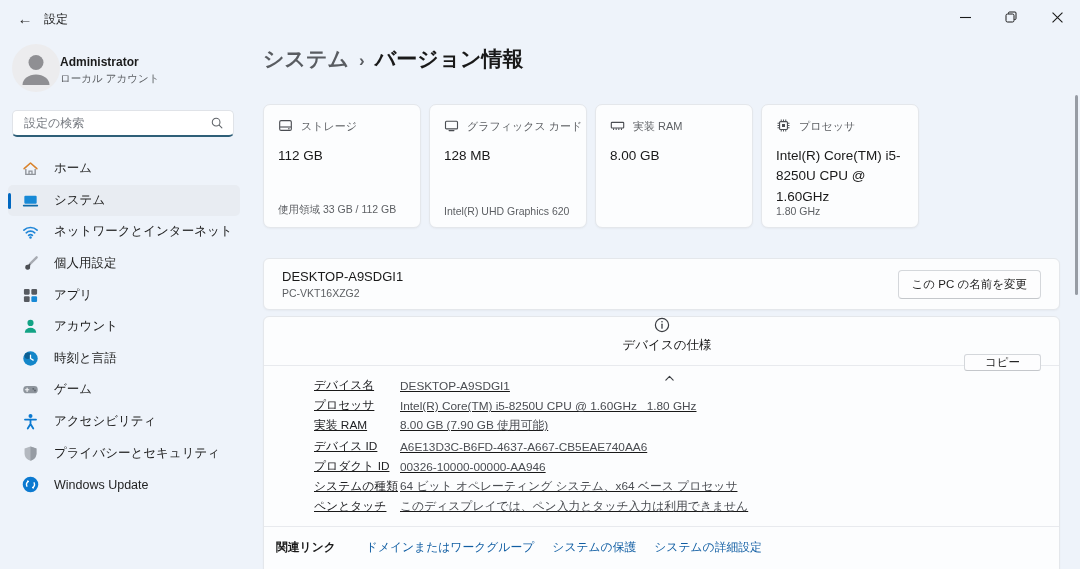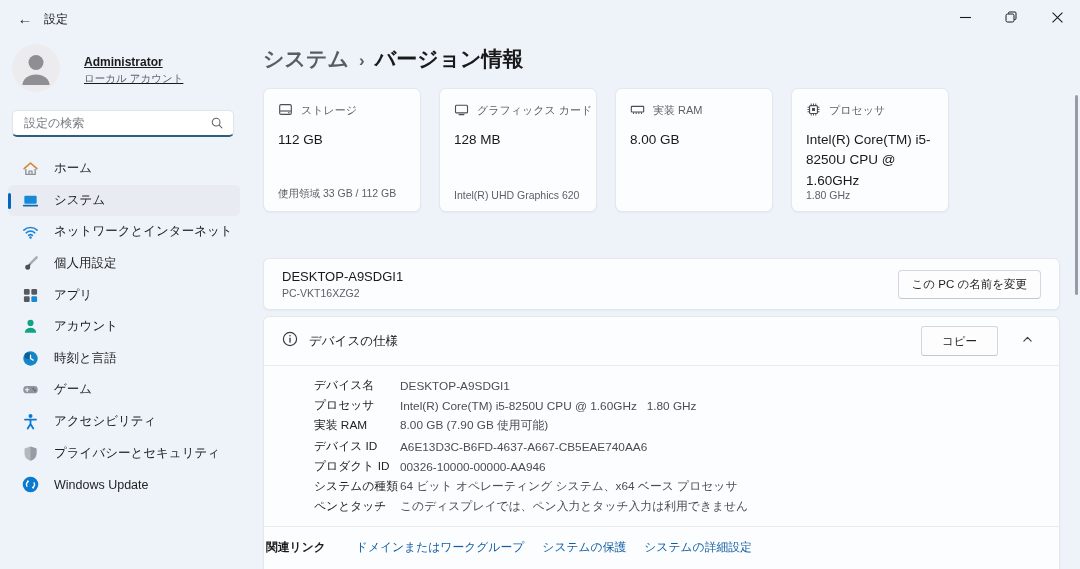--- a/index.html
+++ b/index.html
@@ -9,62 +9,62 @@
 
   
   .titlebar { position:absolute; top:0; left:0; right:0; height:36px; }
   .back-btn { position:absolute; left:12px; top:5px; width:26px; height:26px; display:flex; align-items:center; justify-content:center; font-size:15px; color:#2a2a2a; border-radius:4px; cursor:pointer; }
   .app-title { position:absolute; left:44px; top:11px; font-size:12px; color:#1b1b1b; }
   .win-controls { position:absolute; right:0; top:0; display:flex; height:35px; }
   .win-btn { width:46px; height:35px; display:flex; align-items:center; justify-content:center; cursor:pointer; }
 
   
   .sidebar { position:absolute; top:36px; left:0; width:250px; bottom:0; }
-  .user-block { position:absolute; top:8px; left:12px; display:flex; align-items:center; gap:24px;text-decoration:underline; }
+  .user-block { position:absolute; top:8px; left:12px; display:flex; align-items:center; gap:0; }
   .user-name { font-size:12px; font-weight:bold; color:#1b1b1b; }
   .user-type { font-size:10.5px; color:#5c5f63; margin-top:3px; }
   .search-box { position:absolute; top:74px; left:12px; width:222px; height:27px; background:#ffffff; border:1px solid #e0e3e8; border-bottom:2px solid #2e5f78; border-radius:5px; display:flex; align-items:center; }
   .search-box input { flex:1; border:none; outline:none; background:transparent; font-size:12px; padding:0 6px 0 11px; color:#1a1a1a; font-family:inherit; }
   .search-box input::placeholder { color:#767a80; }
   .search-glyph { margin-right:9px; display:flex; }
   .nav { position:absolute; top:117px; left:8px; right:10px; }
   .nav-item { position:relative; height:31.6px; display:flex; align-items:center; padding-left:13px; border-radius:5px; cursor:pointer; }
   .nav-item .ic { width:18px; display:flex; justify-content:center; }
   .nav-item .lbl { margin-left:15px; font-size:12.5px; color:#1f1f1f; white-space:nowrap; }
   .nav-item.selected { background:#e8ecf2; }
   .nav-item.selected .accent { position:absolute; left:0; top:8px; width:3px; height:16px; border-radius:2px; background:#0067c0; }
 
   
   .main { position:absolute; left:263px; top:36px; width:797px; bottom:0; }
   .breadcrumb { position:absolute; top:9px; left:0; font-size:21px; font-weight:600; display:flex; align-items:baseline; gap:10px; }
   .crumb-parent { color:#595c61; cursor:pointer; }
   .crumb-sep { color:#595c61; font-size:17px; }
   .crumb-current { color:#191919; }
 
-  .cards-row { position:absolute; top:52px; left:0; display:flex; gap:18px; }
+  .cards-row { position:absolute; top:68px; left:0; display:flex; gap:8px; }
   .card { position:relative; width:158px; height:124px; background:#fcfdfe; border:1px solid #e4e7eb; border-radius:7px; padding:13px 14px; box-shadow:0 1px 2px rgba(0,0,0,0.04); }
   .card-head { display:flex; align-items:center; gap:8px; font-size:11px; color:#5c5f63; white-space:nowrap; }
   .card-value { margin-top:11px; font-size:13.5px; font-weight:400; color:#191919; line-height:1.5; }
   .card-footer { position:absolute; left:14px; bottom:10px; font-size:10.5px; color:#5c5f63; white-space:nowrap; }
 
   .device-banner { position:absolute; top:222px; left:0; width:797px; height:52px; background:#fcfdfe; border:1px solid #e4e7eb; border-radius:6px; box-shadow:0 1px 2px rgba(0,0,0,0.04); }
   .device-name { position:absolute; left:18px; top:10px; font-size:13px; color:#191919; }
   .device-model { position:absolute; left:18px; top:28px; font-size:10.5px; color:#5c5f63; }
   .rename-btn { position:absolute; right:18px; top:11px; height:29px; padding:0 13px; background:#fdfdfe; border:1px solid #d4d7db; border-bottom-color:#c4c7cb; border-radius:4px; font-size:11.5px; color:#1b1b1b; display:flex; align-items:center; cursor:pointer; font-family:inherit;margin-left:41px; }
 
   .expander { position:absolute; top:280px; left:0; width:797px; height:300px; background:#fcfdfe; border:1px solid #e4e7eb; border-radius:6px 6px 0 0; box-shadow:0 1px 2px rgba(0,0,0,0.04); }
-  .exp-header { height:49px; display:flex; align-items:center; padding:0 18px; border-bottom:1px solid #e8eaee; }
+  .exp-header { height:49px; display:flex; align-items:center; padding:0 18px; border-bottom:1px solid #e8eaee;flex-direction:column; }
   .exp-title { margin-left:11px; font-size:12.5px; color:#191919; }
   .copy-btn { margin-left:auto; width:77px; height:30px; background:#fdfdfe; border:1px solid #d4d7db; border-bottom-color:#c4c7cb; border-radius:3px; font-size:11.5px; color:#1b1b1b; display:flex; align-items:center; justify-content:center; cursor:pointer; font-family:inherit; }
   .exp-chevron { margin-left:15px; width:28px; height:28px; display:flex; align-items:center; justify-content:center; cursor:pointer; border-radius:4px; }
-  .spec-body { padding:10px 18px 0 50px; }
+  .spec-body { padding:10px 18px 0 50px;text-decoration:underline; }
   .spec-row { display:flex; height:20.2px; align-items:center; font-size:11.8px; }
   .spec-label { width:86px; color:#202124; flex-shrink:0; }
   .spec-value { color:#4a4d52; white-space:pre; }
-  .related-row { border-top:1px solid #e8eaee; margin-top:9px; padding:13px 2px 0; display:flex; align-items:center; gap:18px; font-size:11.8px; }
+  .related-row { border-top:1px solid #e8eaee; margin-top:9px; padding:13px 12px 0; display:flex; align-items:center; gap:18px; font-size:11.8px; }
   .related-label { font-weight:bold; color:#191919; margin-right:12px; }
   .related-link { color:#115ea3; cursor:pointer; white-space:nowrap; }
 
   .scrollbar-thumb { position:absolute; right:2px; top:95px; width:3px; height:200px; border-radius:2px; background:#979ca4; cursor:pointer; }
 </style>
 </head>
 <body>
 
 <div class="screen">
 

